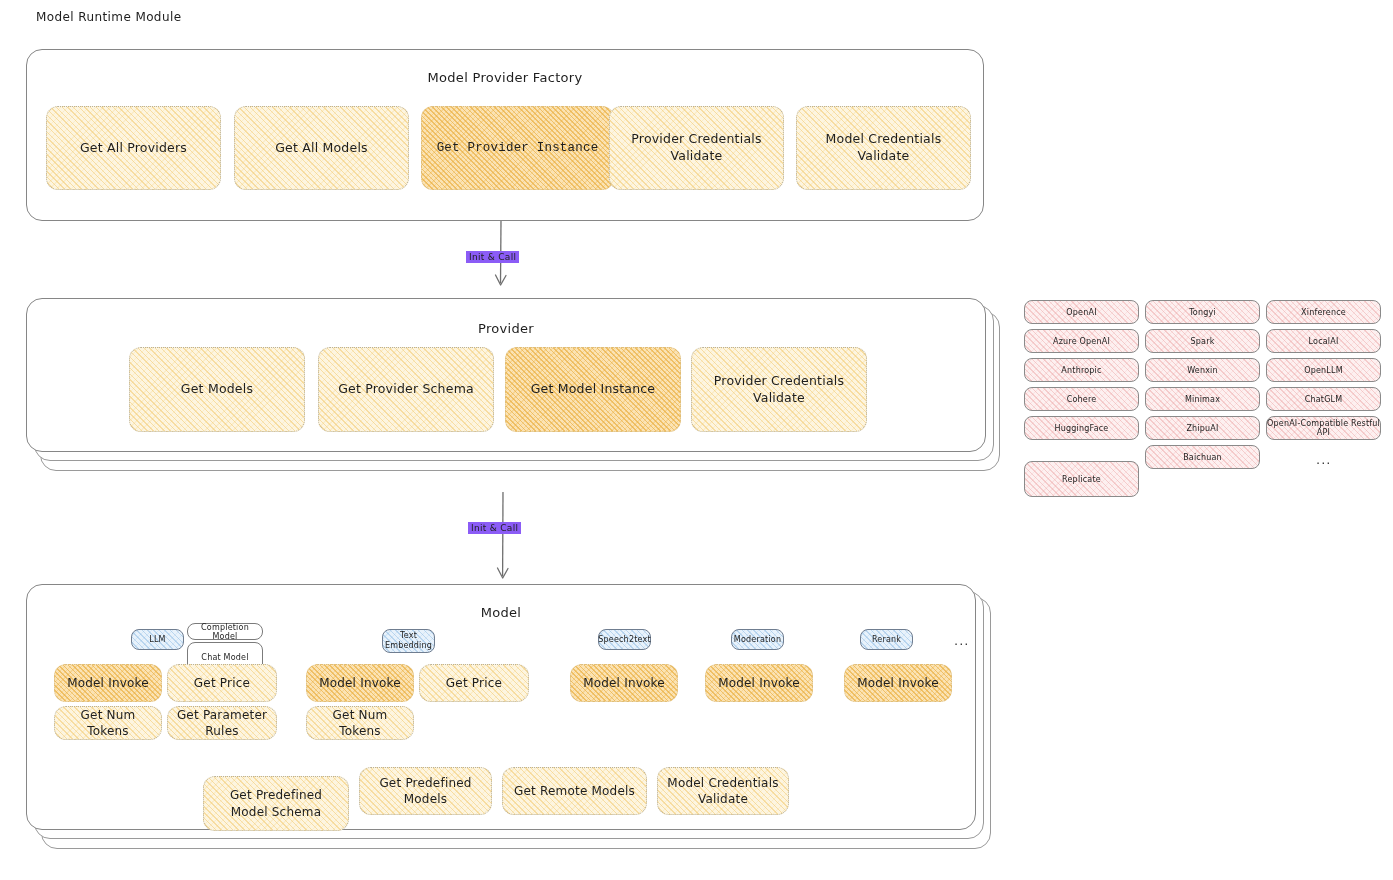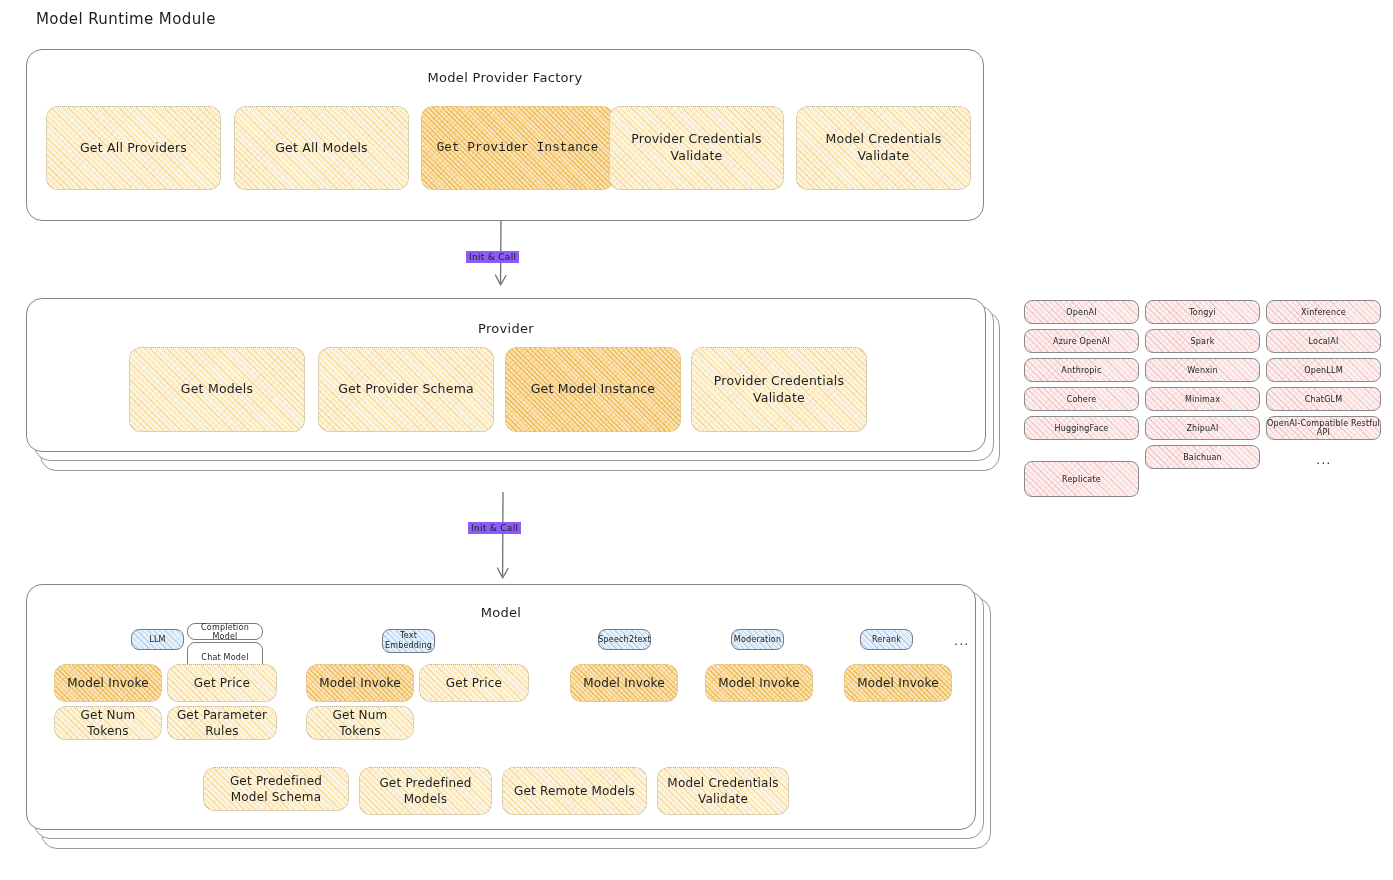--- a/index.html
+++ b/index.html
@@ -17,21 +17,21 @@
   .canvas {
     position: absolute;
     inset: 0;
   }
 
   
   #page-title {
     position: absolute;
     left: 36px;
     top: 10px;
-    font-size: 15px;
+    font-size: 12px;
     color: #1e1e1e;
     letter-spacing: 0.4px;
   }
 
   
   .container {
     position: absolute;
     background: #ffffff;
     border: 1.2px solid #868686;
     border-radius: 16px;
@@ -253,19 +253,19 @@
     <div class="mbox hl sm" style="left:543px; top:79px; width:108px; height:38px;">Model Invoke</div>
 
     <div class="bpill" style="left:704px; top:44px; width:53px; height:21px;">Moderation</div>
     <div class="mbox hl sm" style="left:678px; top:79px; width:108px; height:38px;">Model Invoke</div>
 
     <div class="bpill" style="left:833px; top:44px; width:53px; height:21px;">Rerank</div>
     <div class="mbox hl sm" style="left:817px; top:79px; width:108px; height:38px;">Model Invoke</div>
 
     <div class="dots" style="left:927px; top:49px;">...</div>
 
-    <div class="mbox sm" style="left:176px; top:182px; width:146px; height:44px;">Get Predefined Model Schema</div>
+    <div class="mbox sm" style="left:176px; top:191px; width:146px; height:55px;">Get Predefined Model Schema</div>
     <div class="mbox sm" style="left:332px; top:182px; width:133px; height:48px;">Get Predefined Models</div>
     <div class="mbox sm" style="left:475px; top:182px; width:145px; height:48px;">Get Remote Models</div>
     <div class="mbox sm" style="left:630px; top:182px; width:132px; height:48px;">Model Credentials Validate</div>
   </div>
 
 </div>
 
 </body></html>

